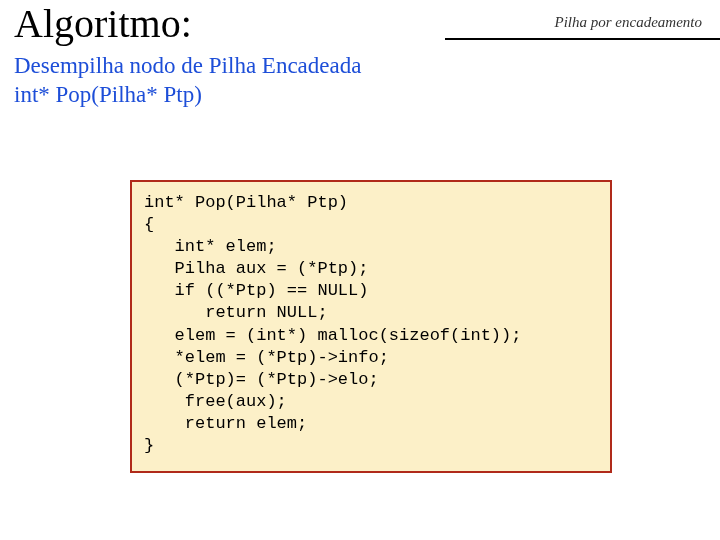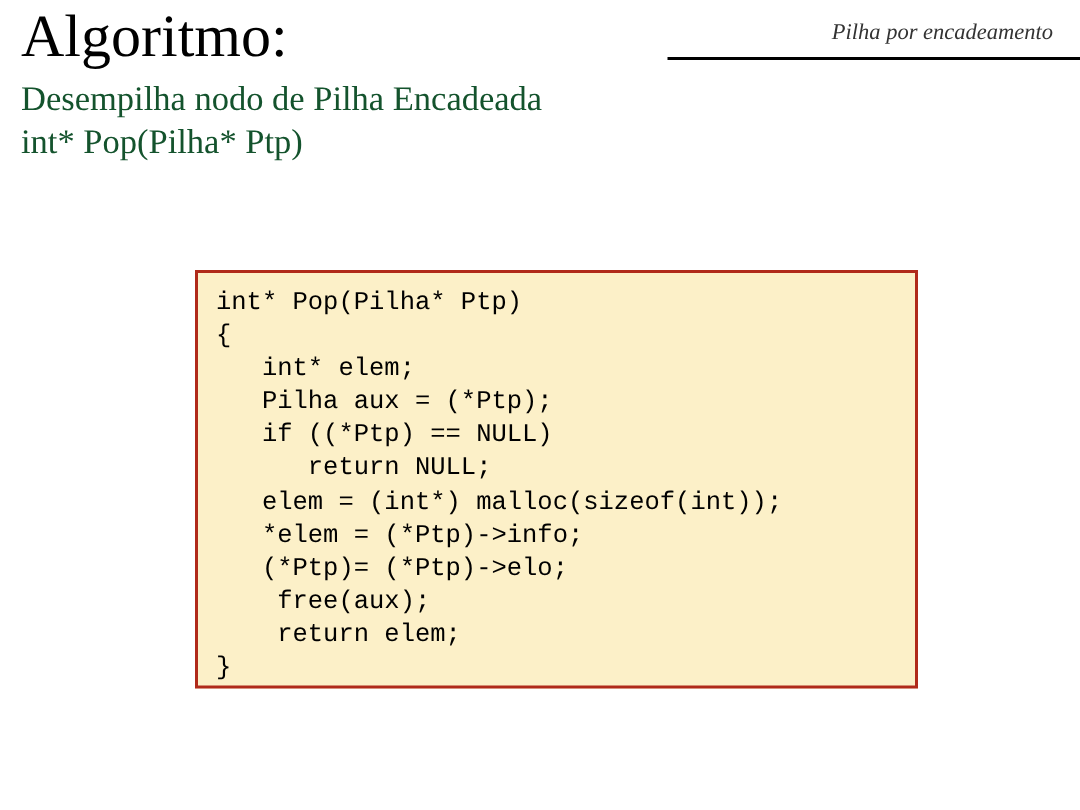--- a/index.html
+++ b/index.html
@@ -40,31 +40,31 @@
     top: 38px;
     width: 275px;
     height: 0;
     border-top: 2px solid #000;
   }
   .subtitle {
     position: absolute;
     left: 14px;
     top: 52px;
     font-size: 23px;
-    color: #14532d;
+    color: #1d4ed8;
     line-height: 1.25;
   }
   .codebox {
     position: absolute;
     left: 130px;
     top: 180px;
     width: 482px;
     background: #fcf0c8;
     border: 2px solid #b02a1a;
-    padding: 10px 12px 0 12px;
+    padding: 10px 12px 14px 12px;
     box-sizing: border-box;
   }
   .codebox pre {
     margin: 0;
     font-family: "Courier New", monospace;
     font-size: 17px;
     line-height: 1.3;
     color: #000;
     white-space: pre;
   }

